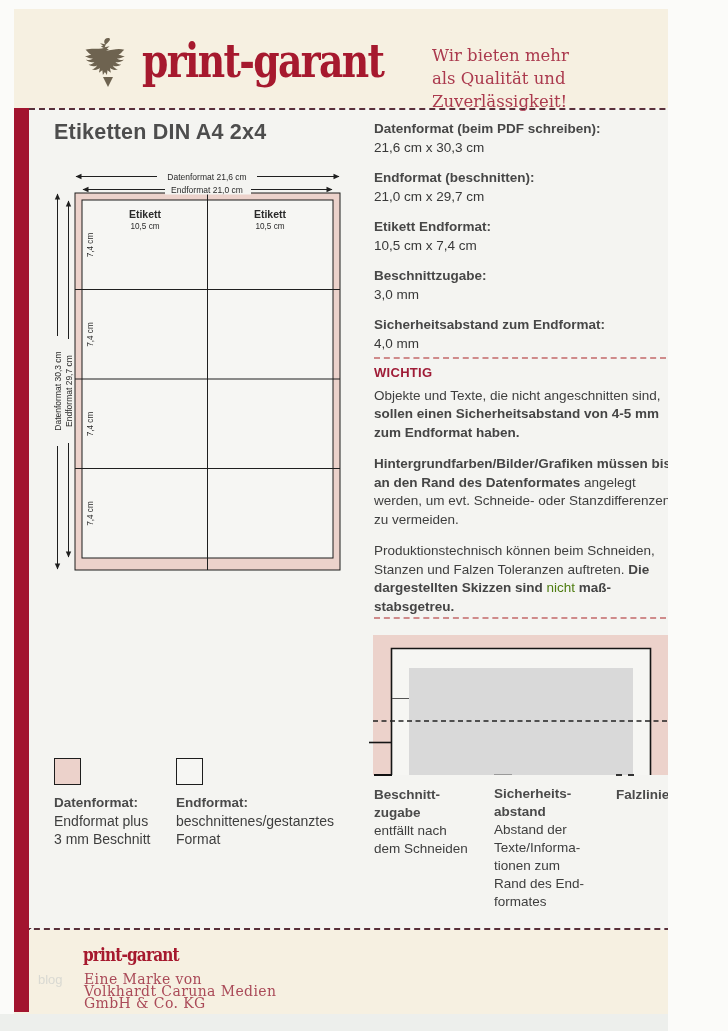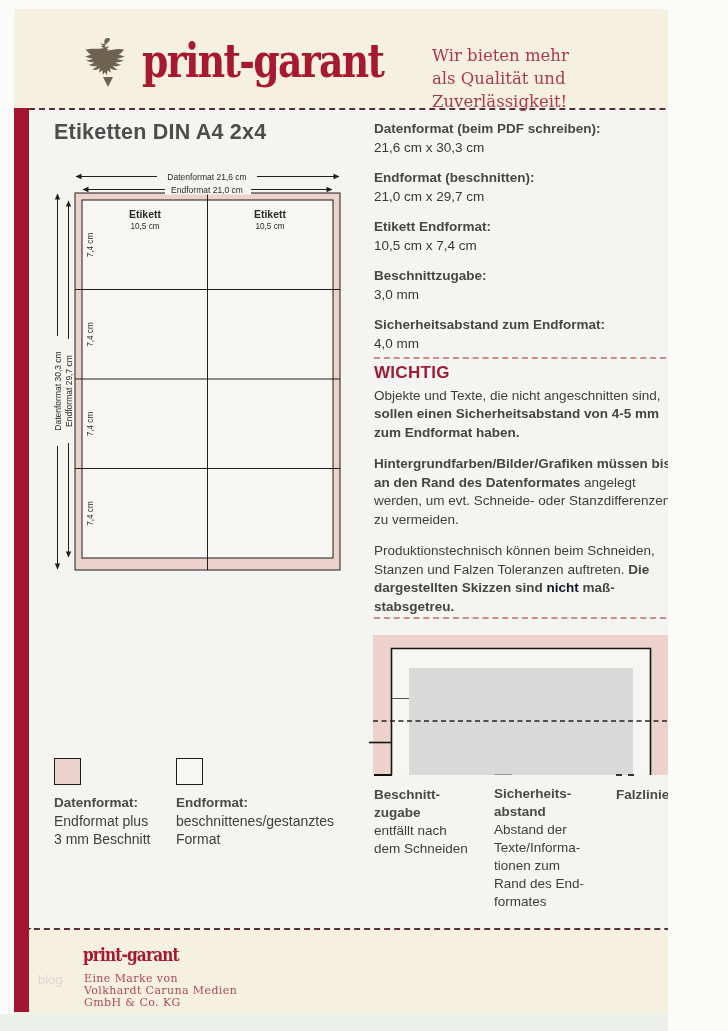--- a/index.html
+++ b/index.html
@@ -21,44 +21,44 @@
 
   .pagetitle{left:54px;top:120px;font-size:21.5px;font-weight:bold;color:#4d4d4d;letter-spacing:.2px;}
 
   
   .specs{left:374px;top:119px;width:300px;}
   .spec{margin-bottom:11px;}
   .spec .lbl{font-weight:bold;font-size:13.5px;line-height:19px;color:#474747;}
   .spec .val{font-size:13.5px;line-height:19px;color:#383838;}
   .sep{width:292px;border-top:2px dashed #cf8b8b;height:0;}
   .wichtig{left:374px;top:364px;width:298px;font-size:13.5px;line-height:18.5px;color:#3e3e3e;}
-  .wichtig h2{margin:0 0 4px 0;font-size:17px;color:#9f1c37;letter-spacing:.3px;}
+  .wichtig h2{margin:0 0 4px 0;font-size:13px;color:#9f1c37;letter-spacing:.3px;}
   .wichtig p{margin:0 0 13px 0;}
   .wichtig .b{font-weight:bold;color:#454545;}
-  .wichtig .red{color:#0f172a;font-weight:bold;}
+  .wichtig .red{color:#4d7c0f;font-weight:normal;}
 
   
   .lleg{top:758px;}
   .lleg .sw{width:25px;height:25px;border:1.5px solid #1d1d1d;}
   .lleg .sw.pink{background:#ecd2cb;}
   .lleg .sw.white{background:#f6f6f3;}
   .lleg .lbl{margin-top:9px;font-weight:bold;font-size:13.5px;line-height:18px;color:#4a4a4a;}
   .lleg .desc{font-size:14px;line-height:18px;color:#3e3e3e;white-space:pre-line;}
   .rleg{top:774px;}
   .rleg .sym{width:18px;height:3px;margin-bottom:7px;}
   .sym.solid{border-top:2.5px solid #111;}
   .sym.thin{border-top:1.5px solid #9a9a9a;}
   .sym.dash{border-top:2px dashed #333;}
   .rleg .lbl{font-weight:bold;font-size:13.5px;line-height:18px;color:#4a4a4a;white-space:pre-line;}
   .rleg .desc{font-size:13.5px;line-height:18px;color:#3e3e3e;white-space:pre-line;}
 
   
   .fbrand{left:83px;top:944px;font-family:"DejaVu Serif",serif;font-weight:bold;font-size:18px;
           color:#a6192e;transform:scaleX(0.85);transform-origin:left top;letter-spacing:-1px;white-space:nowrap;}
-  .faddr{left:84px;top:973px;font-family:"DejaVu Serif",serif;font-size:11px;line-height:12px;
+  .faddr{left:84px;top:973px;font-family:"DejaVu Serif",serif;font-size:14px;line-height:12px;
          color:#aa4a58;white-space:pre-line;letter-spacing:.4px;}
   .wm{left:38px;top:972px;font-size:13px;color:#d9d9d2;}
   svg text{font-family:"Liberation Sans",sans-serif;fill:#2a2a2a;}
 </style>
 </head>
 <body>
 
 <div class="page">
   <div class="abs cream"></div>
   <div class="abs panel"></div>

